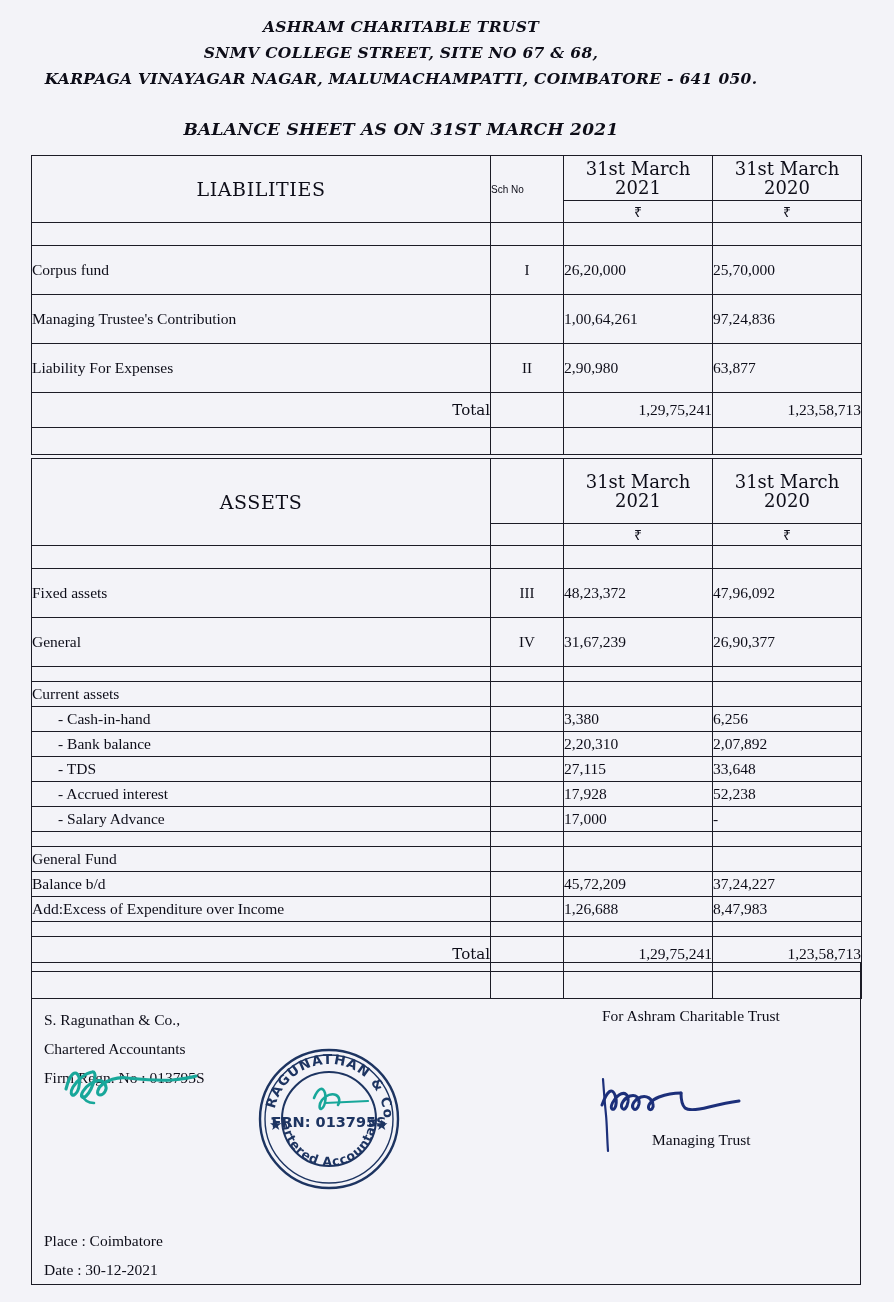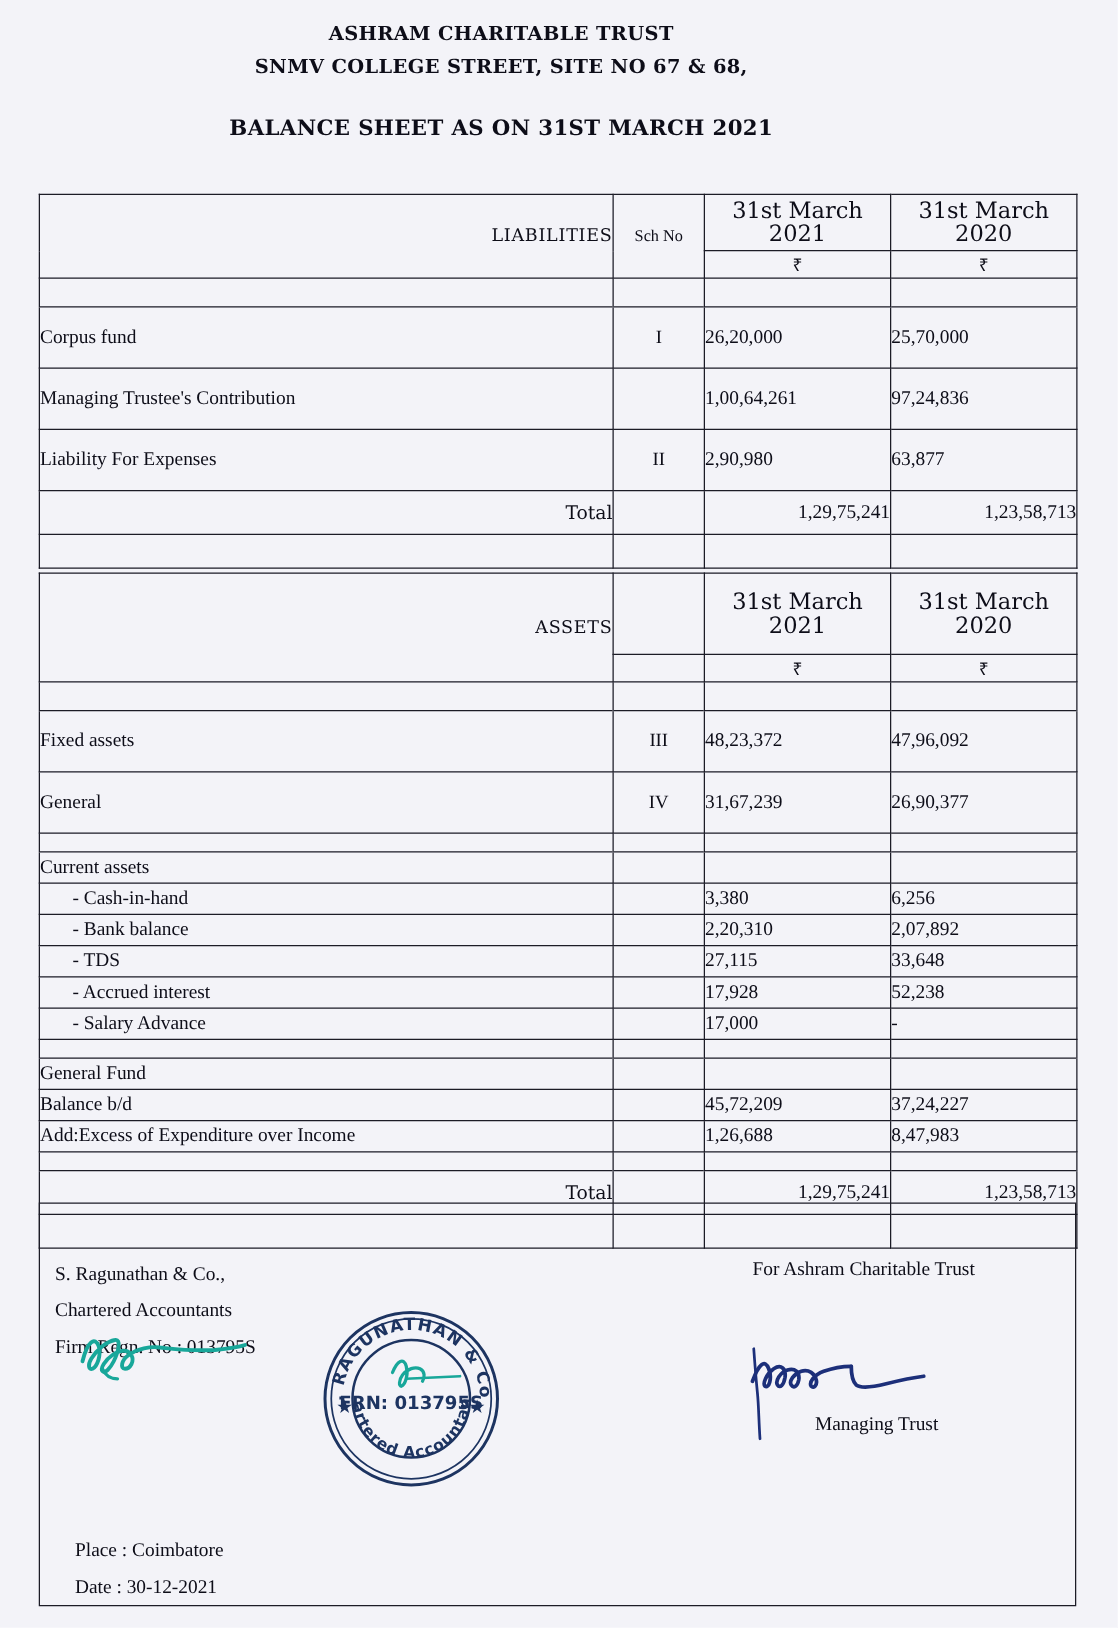--- a/index.html
+++ b/index.html
@@ -17,20 +17,21 @@
     overflow: hidden;
   }
 
   
   .doc-header {
     position: absolute;
     left: 0;
     top: 14px;
     width: 802px;
     text-align: center;
+    font-style: italic;
   }
   .org-line {
     font-family: "DejaVu Serif", serif;
     font-weight: bold;
     font-size: 15.5px;
     letter-spacing: 0.3px;
     line-height: 26px;
     white-space: nowrap;
   }
   .org-line.l2 { font-size: 15.5px; }
@@ -58,32 +59,31 @@
     font-weight: normal;
     vertical-align: middle;
     background: transparent;
   }
   .col-particulars { width: 459px; }
   .col-sch         { width: 73px;  }
   .col-y1          { width: 149px; }
   .col-y2          { width: 149px; }
 
   .hdr-title {
-    text-align: right;
+    text-align: center;
     font-family: "DejaVu Serif", serif;
     font-weight: bold;
-    font-size: 14px;
+    font-size: 19px;
     letter-spacing: 0.6px;
     height: 64px;
   }
   .hdr-sch {
-    text-align: center;
-    font-family: Liberation Serif, serif;
+    font-family: Liberation Sans, sans-serif;
     font-weight: bold;
-    font-size: 13px;
+    font-size: 10px;
     height: 64px;
   }
   .hdr-year {
     text-align: center;
     font-family: "DejaVu Serif", serif;
     font-weight: bold;
     font-size: 18px;
     line-height: 19px;
     height: 44px;
     padding: 3px 0 4px;
@@ -173,21 +173,21 @@
   .ca-name {
     position: absolute;
     left: 12px;
     top: 166px;
     font-size: 15.5px;
     line-height: 29px;
     white-space: nowrap;
   }
   .place-date {
     position: absolute;
-    left: 28px;
+    left: 12px;
     top: 263px;
     font-size: 15.5px;
     line-height: 29px;
     white-space: nowrap;
   }
   .for-trust {
     position: absolute;
     left: 570px;
     top: 44px;
     font-size: 15.5px;
@@ -227,20 +227,21 @@
     height: 146px;
     pointer-events: none;
   }
 </style>
 </head>
 <body>
 
 <div class="doc-header">
   <div class="org-line l1">ASHRAM CHARITABLE TRUST</div>
   <div class="org-line l2">SNMV COLLEGE STREET, SITE NO 67 &amp; 68,</div>
+  <div class="org-line l3">KARPAGA VINAYAGAR NAGAR, MALUMACHAMPATTI, COIMBATORE - 641 050.</div>
   <div class="sheet-title">BALANCE SHEET AS ON 31ST MARCH 2021</div>
 </div>
 
 <table class="bs-table" style="top:155px;">
   <colgroup>
     <col class="col-particulars">
       <col class="col-sch">
       <col class="col-y1">
       <col class="col-y2">
   </colgroup>

